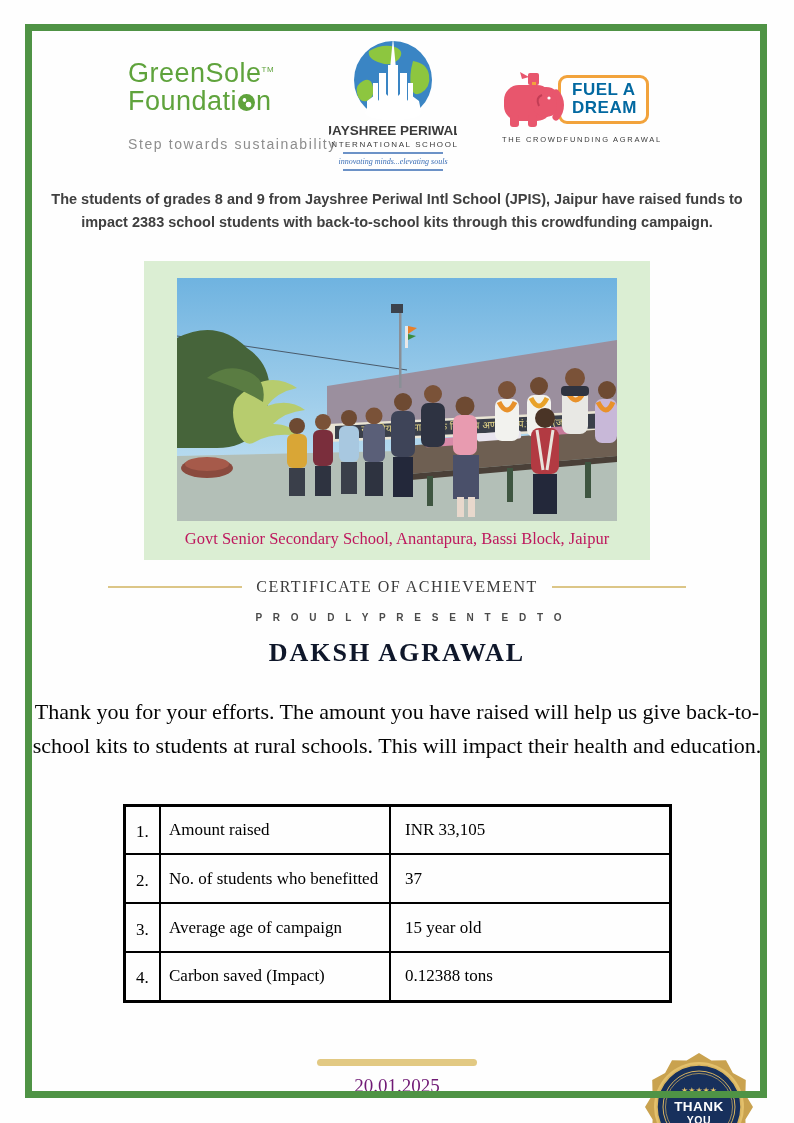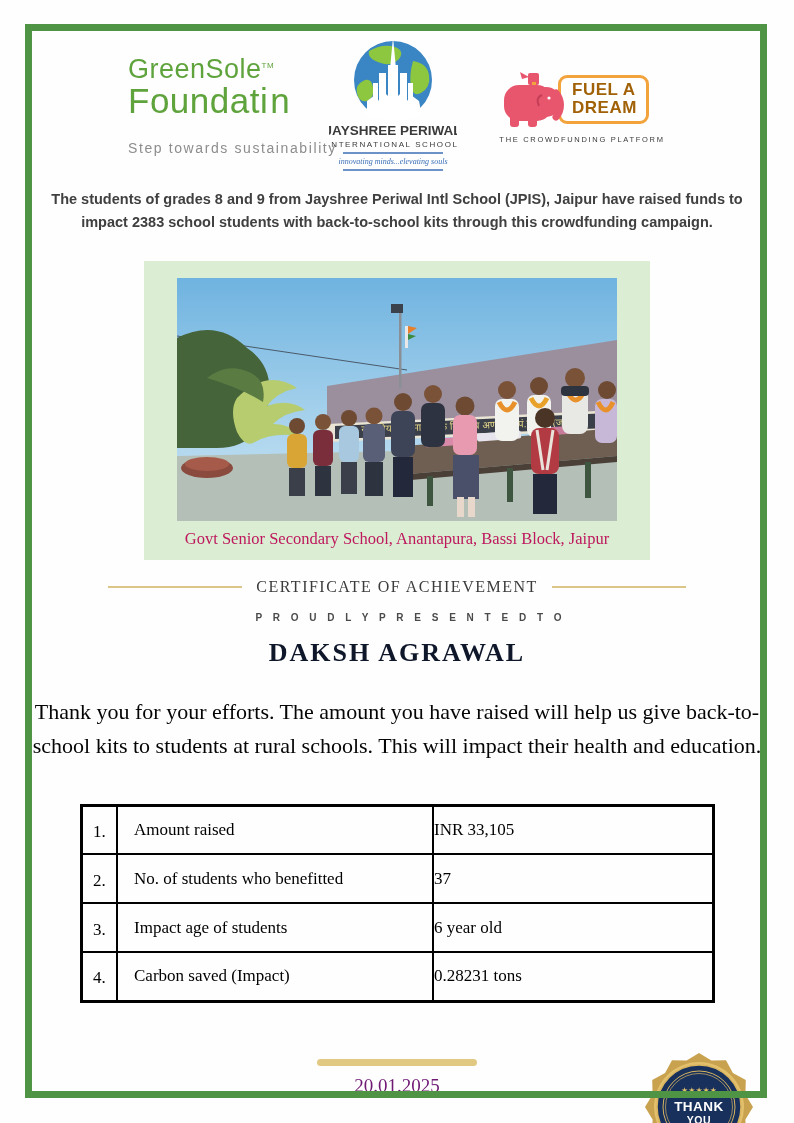--- a/index.html
+++ b/index.html
@@ -13,36 +13,36 @@
     position:absolute; left:25px; top:24px; right:27px; bottom:25px;
     border:7px solid #4f9345; pointer-events:none; z-index:5;
   }
   .content { position:relative; z-index:2; padding-top:50px; }
 
   
   .logos { display:flex; justify-content:center; align-items:center; gap:41px; height:112px; }
   .logo-greensole { width:160px; text-align:left; font-family:"Liberation Sans", sans-serif; }
   .gs-line1 { font-size:27px; color:#5fa33c; letter-spacing:0.5px; line-height:1.0; }
   .gs-tm { font-size:8px; vertical-align:super; color:#5fa33c; }
-  .gs-line2 { font-size:35px; color:#5fa33c; letter-spacing:0.5px; line-height:1.05; display:flex; align-items:center; }
+  .gs-line2 { font-size:27px; color:#5fa33c; letter-spacing:0.5px; line-height:1.05; display:flex; align-items:center; }
   .gs-o {
     display:inline-block; width:17px; height:17px; border-radius:50%; margin:2px 1px 0 1px;
     background:
       radial-gradient(circle at 38% 35%, #fff 1.5px, rgba(255,255,255,0) 2.2px),
       radial-gradient(circle at 62% 62%, #fff 2.5px, rgba(255,255,255,0) 3.2px),
       #5fa33c;
   }
   .gs-tagline { font-size:14px; color:#8d8d8d; letter-spacing:1.6px; margin-top:21px; white-space:nowrap; }
 
   .logo-jpis { width:128px; text-align:center; }
   .logo-fad { width:168px; font-family:"Liberation Sans", sans-serif; }
   .fad-top { display:flex; align-items:center; }
   .fad-box {
     border:3px solid #f2a33c; border-radius:9px; padding:3px 9px 4px 11px; margin-left:-14px;
-    font-weight:bold; font-size:17px; line-height:1.05; color:#a16207; letter-spacing:0.5px;
+    font-weight:bold; font-size:17px; line-height:1.05; color:#0369a1; letter-spacing:0.5px;
     background:#fff;
   }
   .fad-elephant { position:relative; z-index:2; flex:0 0 auto; }
   .fad-tagline { font-size:7.5px; letter-spacing:1.7px; color:#3a3a3a; margin-top:4px; text-align:center; white-space:nowrap; }
 
   
   .intro {
     width:706px; margin:26px auto 0; text-align:center;
     font-family:"Liberation Sans", sans-serif; font-weight:bold;
     font-size:14.5px; line-height:1.6; color:#404040;
@@ -64,22 +64,22 @@
   .recipient {
     text-align:center; margin-top:15px; font-size:26px; letter-spacing:2px;
     color:#0f172a; font-weight:600;
   }
   .message { width:744px; margin:27px auto 0; text-align:center; font-size:22px; line-height:1.55; color:#050505; }
 
   
   .impact-table { margin:40px auto 0; border-collapse:collapse; border:3px solid #000; }
   .impact-table td { border:2px solid #000; height:49px; font-size:17px; vertical-align:middle; }
   .td-num { width:36px; text-align:center; padding-top:4px; }
-  .td-label { width:316px; padding-left:16px; }
-  .td-value { width:280px; }
+  .td-label { width:230px; padding-left:8px; }
+  .td-value { width:280px; padding-left:14px; }
 
   
   .footer { position:relative; margin-top:56px; height:120px; }
   .date-block { width:160px; margin:0 auto; text-align:center; }
   .date-bar { width:160px; height:7px; border-radius:4px; background:#e2c983; }
   .date-text { margin-top:9px; font-size:19px; color:#701a75; }
   .badge { position:absolute; left:637px; top:-12px; width:124px; height:148px; z-index:6; }
 </style>
 </head>
 <body>
@@ -136,21 +136,21 @@
             <path d="M44,26 q-7,3 -3,11" stroke="#c23d55" stroke-width="2" fill="none"></path>
             <rect x="12" y="46" width="9" height="12" rx="3" fill="#e8566d"></rect>
             <rect x="30" y="46" width="9" height="12" rx="3" fill="#e8566d"></rect>
             <circle cx="51" cy="29" r="1.6" fill="#ffffff"></circle>
           </svg>
           <div class="fad-box">
             <div>FUEL A</div>
             <div>DREAM</div>
           </div>
         </div>
-        <div class="fad-tagline">THE CROWDFUNDING PLATFORM</div>
+        <div class="fad-tagline">THE CROWDFUNDING AGRAWAL</div>
       </div>
     </div>
 
     <div class="intro">The students of grades 8 and 9 from Jayshree Periwal Intl School (JPIS), Jaipur have raised funds to impact 2383 school students with back-to-school kits through this crowdfunding campaign.</div>
 
     <div class="photo-card">
       <svg class="photo-svg" viewBox="0 0 440 243" preserveAspectRatio="none">
         <defs>
           <linearGradient id="sky" x1="0" y1="0" x2="0" y2="1">
             <stop offset="0" stop-color="#6fb3e0"></stop>
@@ -259,27 +259,27 @@
           <td class="td-label">Amount raised</td>
           <td class="td-value">INR 33,105</td>
         </tr>
         <tr>
           <td class="td-num">2.</td>
           <td class="td-label">No. of students who benefitted</td>
           <td class="td-value">37</td>
         </tr>
         <tr>
           <td class="td-num">3.</td>
-          <td class="td-label">Impact age of students</td>
-          <td class="td-value">6 year old</td>
+          <td class="td-label">Average age of campaign</td>
+          <td class="td-value">15 year old</td>
         </tr>
         <tr>
           <td class="td-num">4.</td>
           <td class="td-label">Carbon saved (Impact)</td>
-          <td class="td-value">0.28231 tons</td>
+          <td class="td-value">0.12388 tons</td>
         </tr>
       </tbody>
     </table>
 
     <div class="footer">
       <div class="date-block">
         <div class="date-bar"></div>
         <div class="date-text">20.01.2025</div>
       </div>
 

